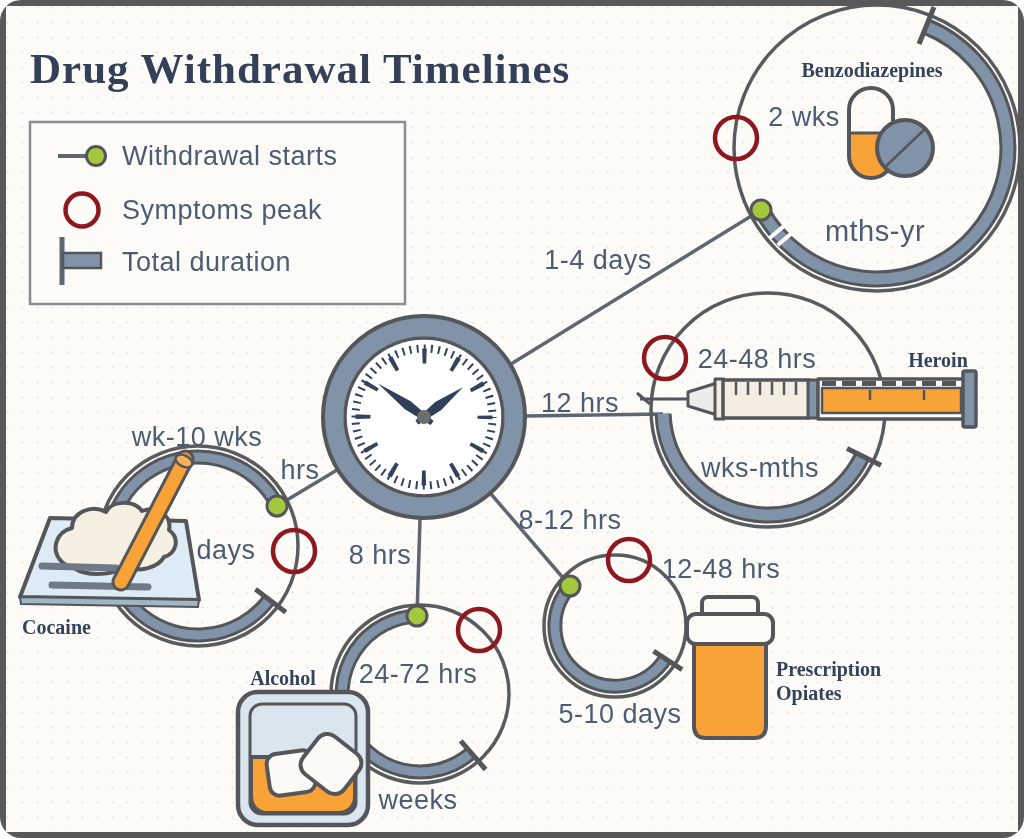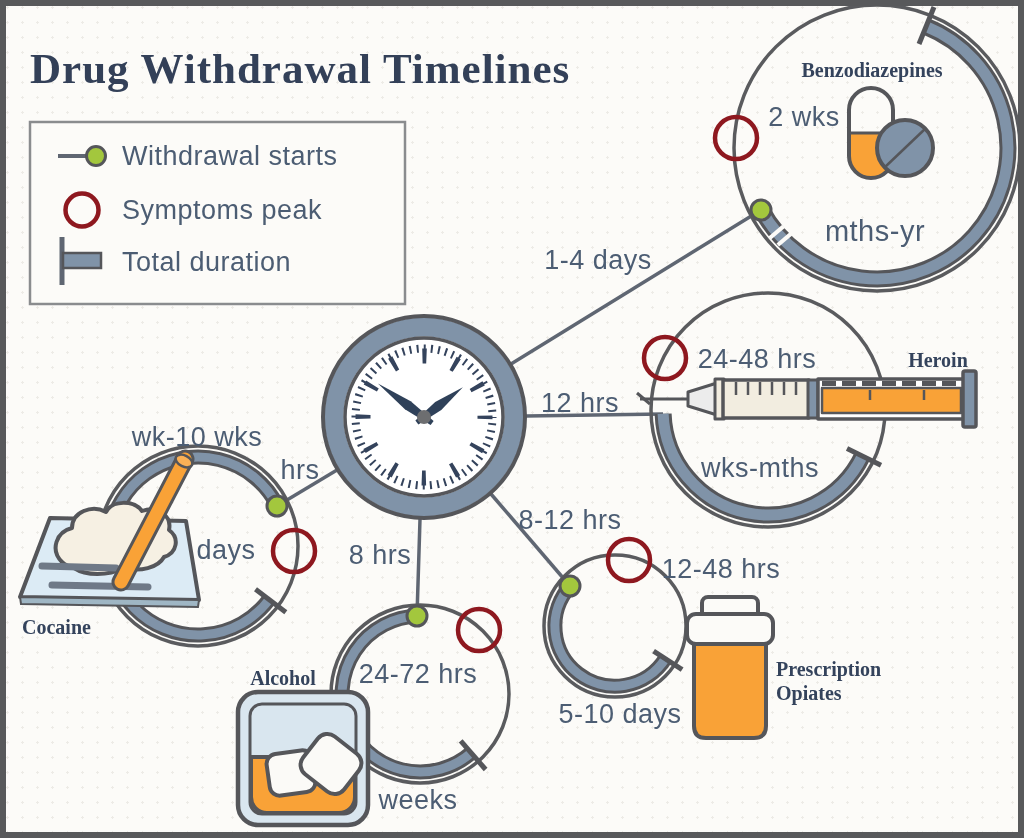--- a/index.html
+++ b/index.html
@@ -1,20 +1,20 @@
 <!DOCTYPE html>
 <html><head>
 <meta charset="utf-8">
 <style>
   html,body{margin:0;padding:0;}
   body{font-family:"Liberation Sans",sans-serif;}
   #stage{position:relative;width:1024px;height:838px;overflow:hidden;
          background-color:#fcfbf8;
          background-image:radial-gradient(#edebe6 1px, transparent 1.2px);
-         background-size:15px 15px;}
+         background-size:15px 15px;border-radius:21px;}
   #stage svg{position:absolute;top:0;left:0;}
   .border-overlay{position:absolute;inset:0;border:6px solid #58595b;pointer-events:none;}
   .sans{font-family:"Liberation Sans",sans-serif;fill:#4c5d73;font-size:27px;letter-spacing:.5px;}
   .sans-big{font-size:29px;}
   .serifb{font-family:"Liberation Serif",serif;font-weight:bold;fill:#34435c;font-size:20px;}
   .title{font-family:"Liberation Serif",serif;font-weight:bold;fill:#334058;font-size:43px;letter-spacing:1px;}
   .thin-ring{fill:none;stroke:#5a5b5e;stroke-width:3.5;}
   .arc-under{fill:none;stroke:#55565a;stroke-width:17;}
   .arc-over{fill:none;stroke:#8093a8;stroke-width:11;}
   .arc-under-sm{fill:none;stroke:#55565a;stroke-width:15;}

